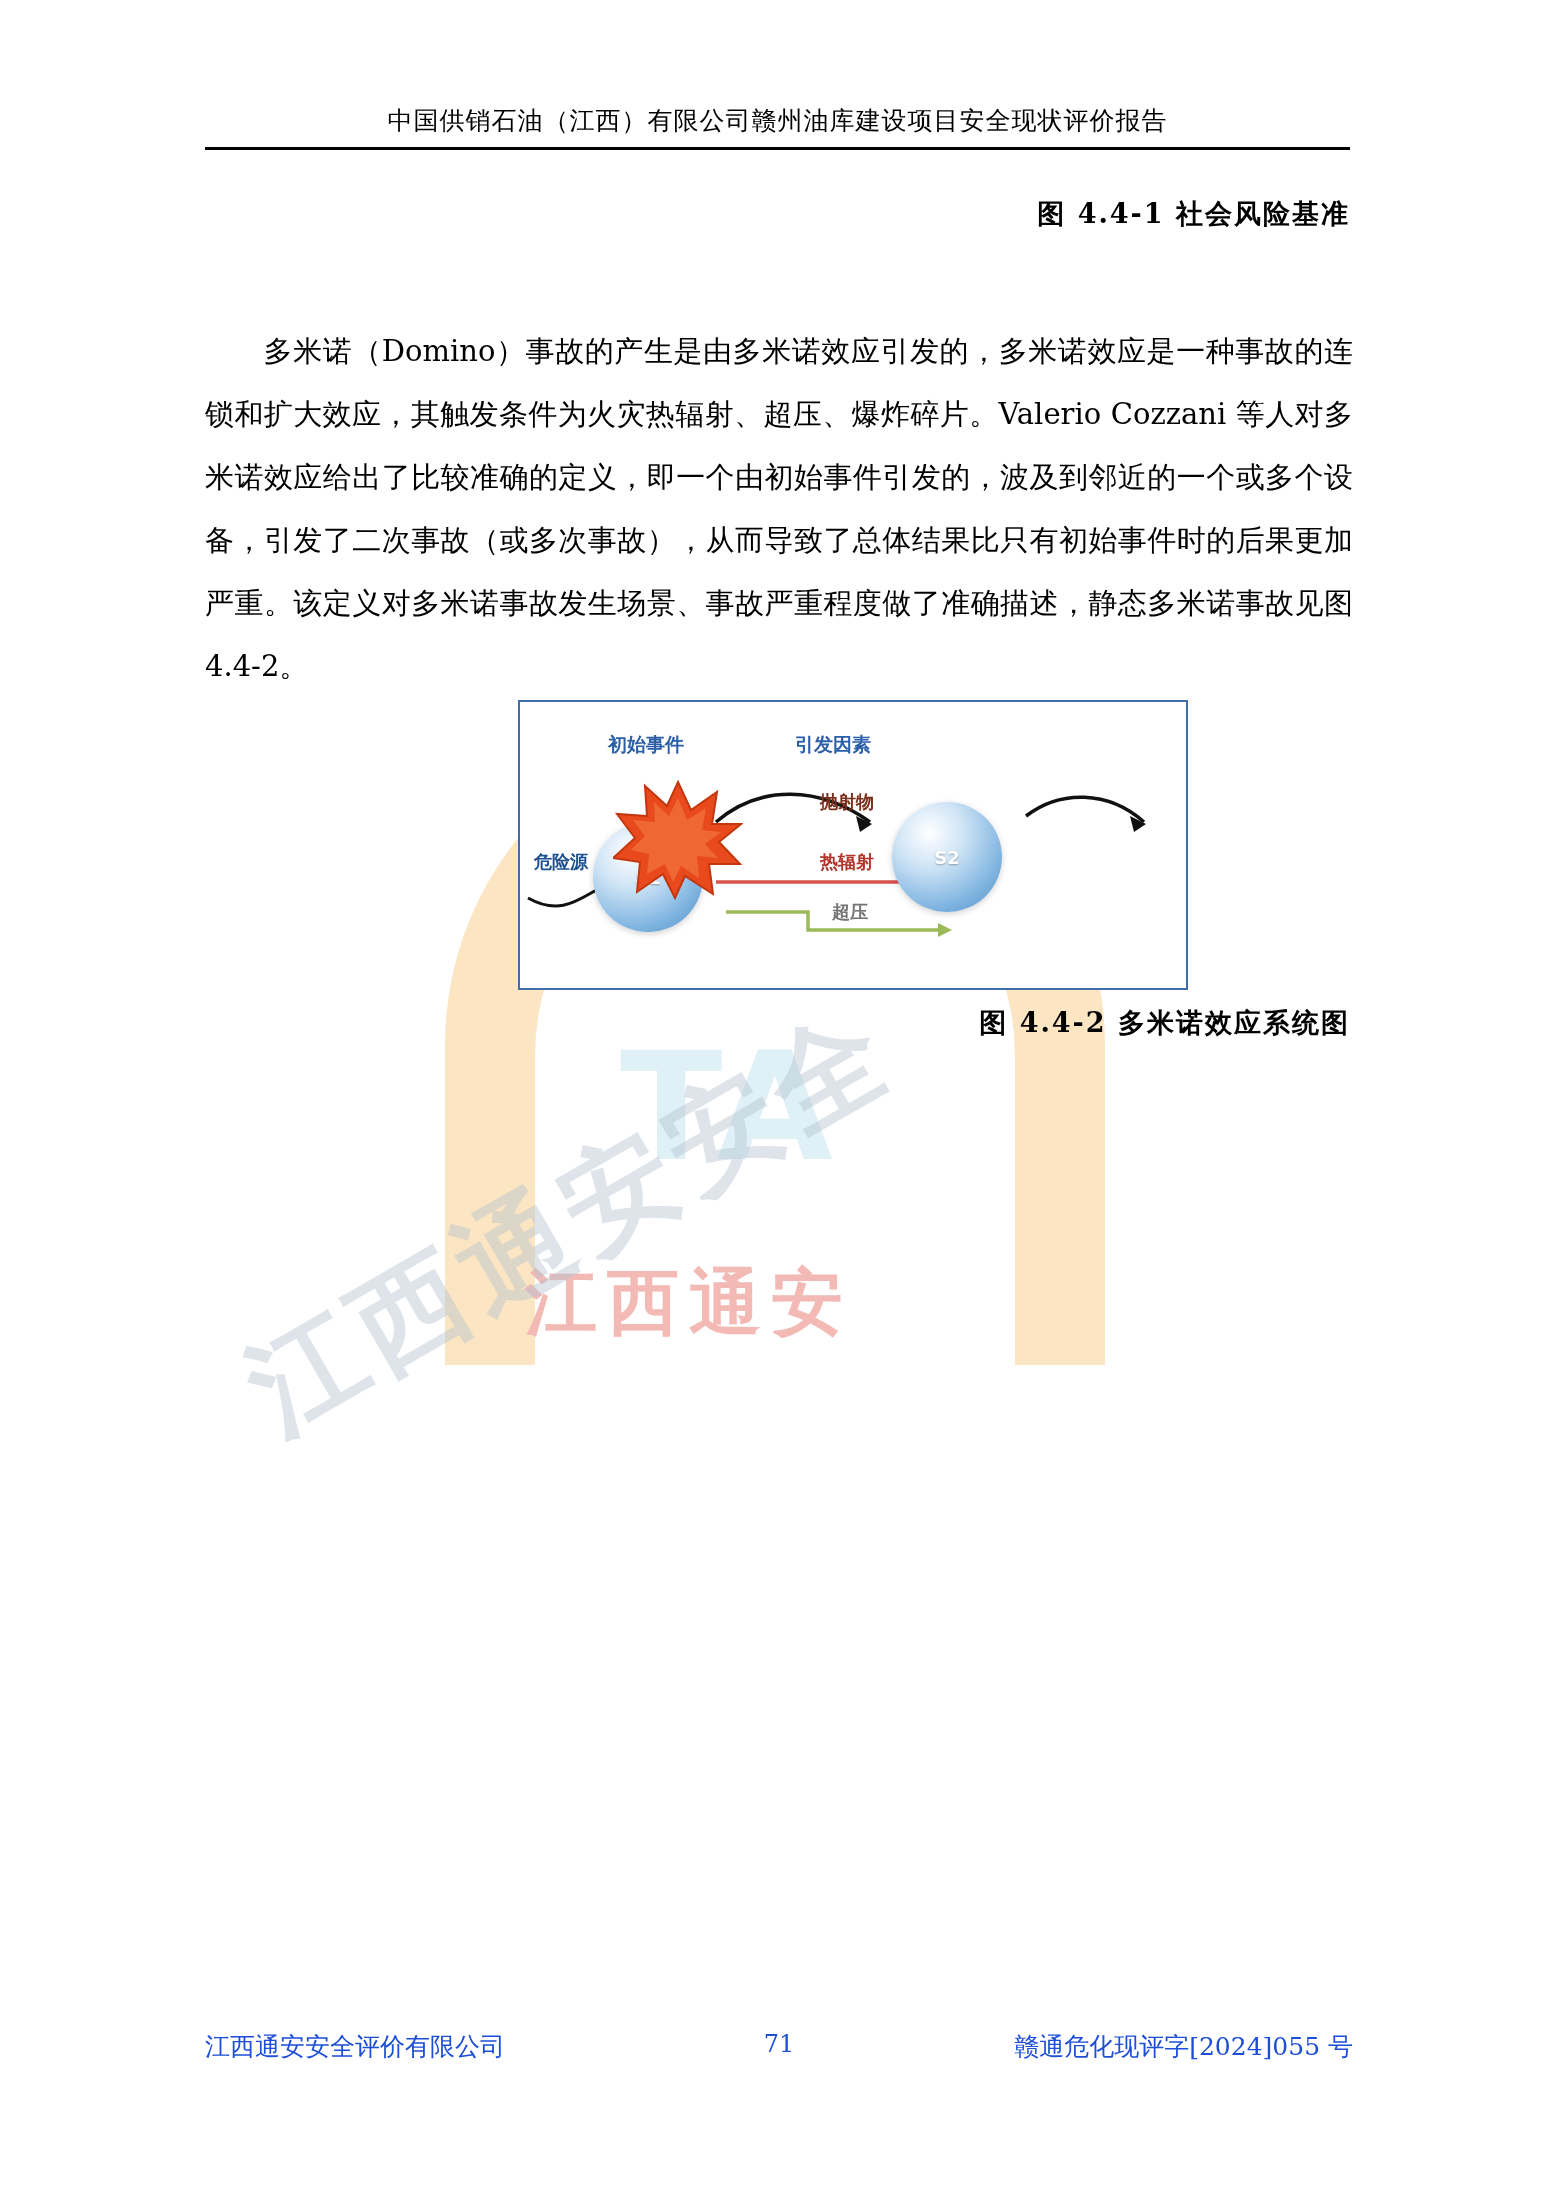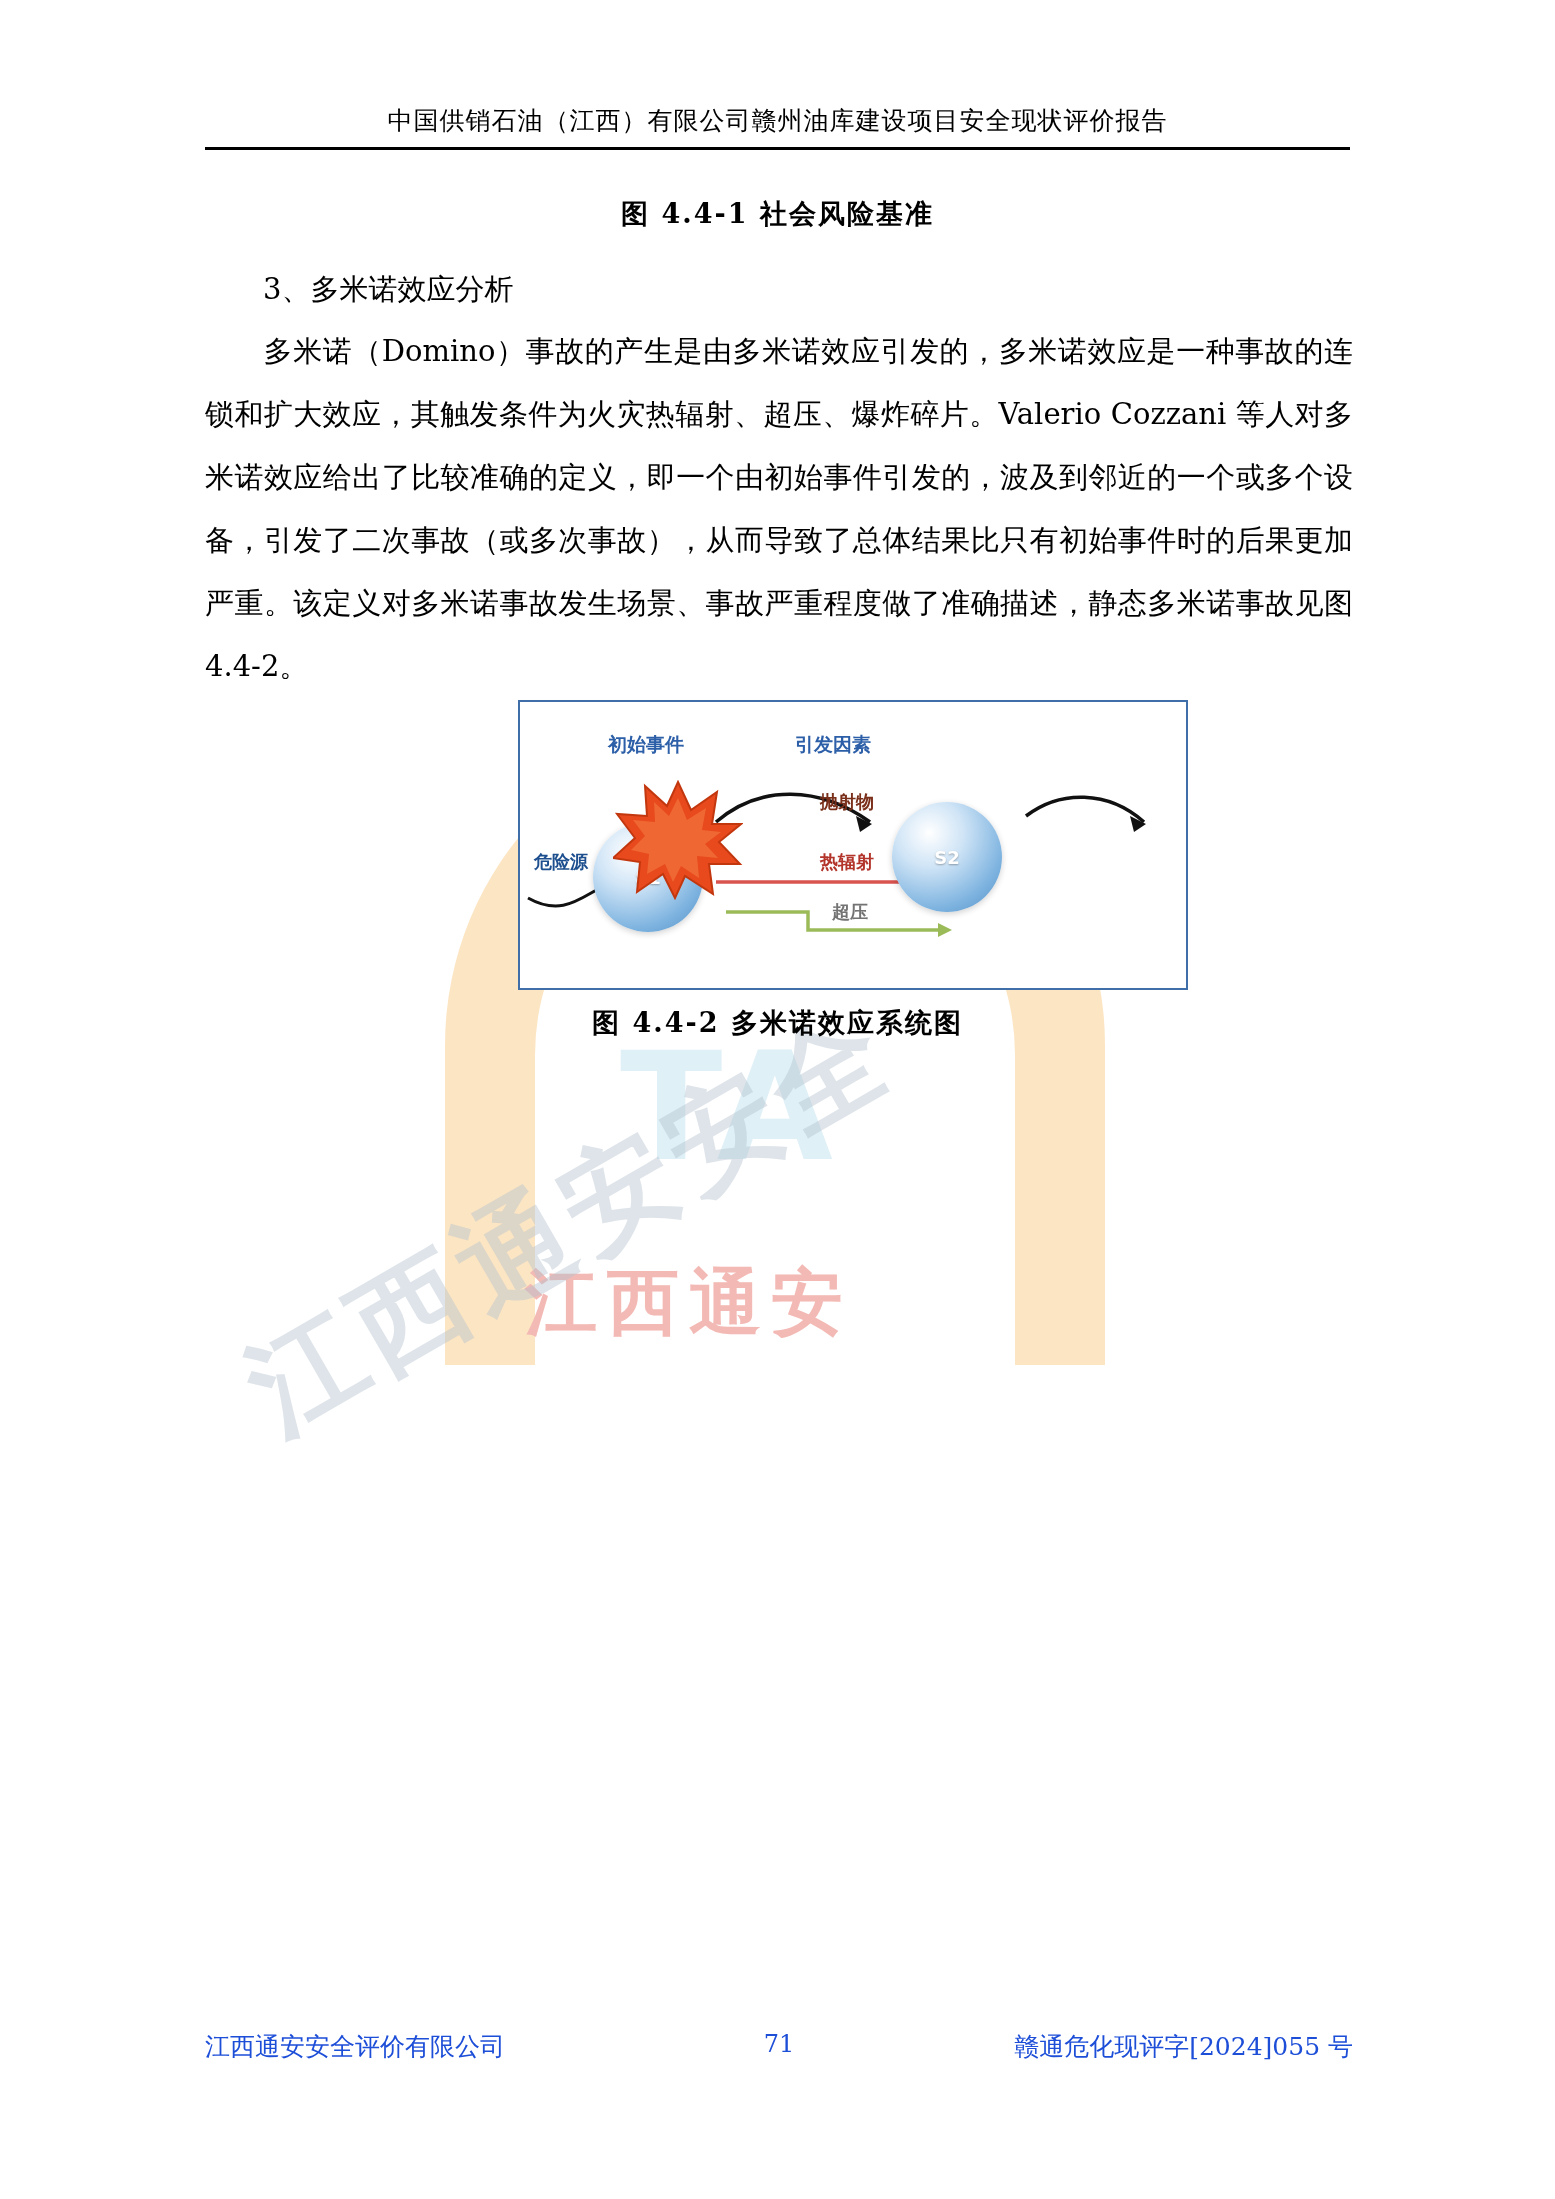--- a/index.html
+++ b/index.html
@@ -39,21 +39,21 @@
     position: absolute;
     top: 147px;
     left: 205px;
     width: 1145px;
     height: 0;
     border-top: 3px solid #000;
   }
 
   
   .fig-caption {
-    text-align: center;
+    text-align: right;
     font-family: "DejaVu Serif", serif;
     font-weight: bold;
     font-size: 27px;
     letter-spacing: 2px;
   }
   #caption-441 {
     position: absolute;
     top: 196px;
     left: 205px;
     width: 1145px;
@@ -249,23 +249,20 @@
 
 <div class="page">
 
   <div class="header">
     <div class="header-title">中国供销石油（江西）有限公司赣州油库建设项目安全现状评价报告</div>
   </div>
   <div class="header-rule"></div>
 
   <div class="fig-caption" id="caption-441">图 4.4-1    社会风险基准</div>
 
-  <div class="body-block" id="para-heading">
-    <span class="indent"></span><span>3、多米诺效应分析</span>
-  </div>
 
   <div class="body-block" id="para-body">
     <span class="indent"></span><span>多米诺（Domino）事故的产生是由多米诺效应引发的，多米诺效应是一种事故的连锁和扩大效应，其触发条件为火灾热辐射、超压、爆炸碎片。Valerio Cozzani 等人对多米诺效应给出了比较准确的定义，即一个由初始事件引发的，波及到邻近的一个或多个设备，引发了二次事故（或多次事故），从而导致了总体结果比只有初始事件时的后果更加严重。该定义对多米诺事故发生场景、事故严重程度做了准确描述，静态多米诺事故见图 4.4-2。</span>
   </div>
 
   <div class="wm" id="wm-arc">
     <svg width="720" height="640" viewBox="0 0 720 640">
       <path d="M30 620 L30 300 A330 330 0 0 1 690 300 L690 620 L600 620 L600 310 A240 240 0 0 0 120 310 L120 620 Z" fill="#fbe0b8" opacity="0.85"></path>
     </svg>
   </div>

